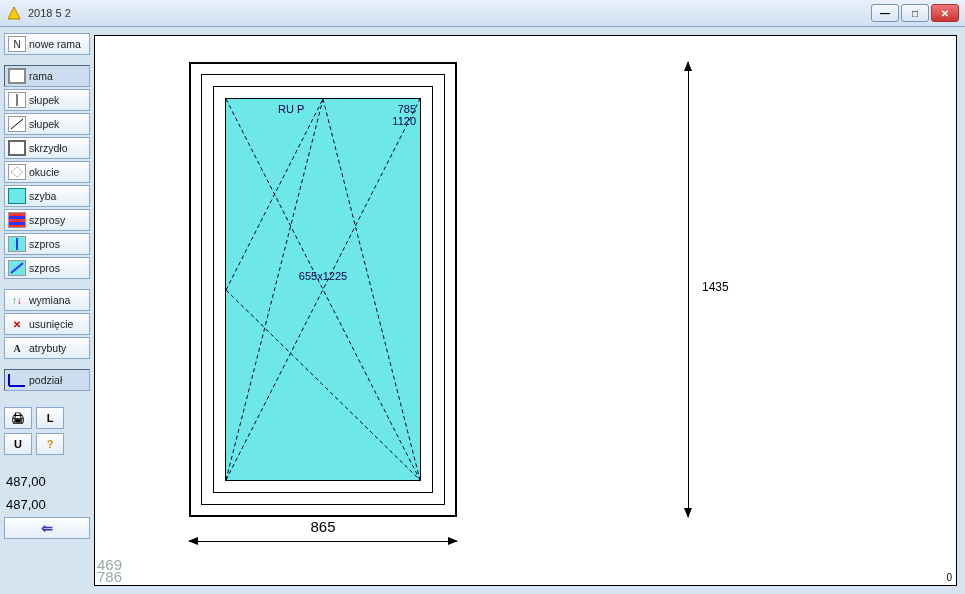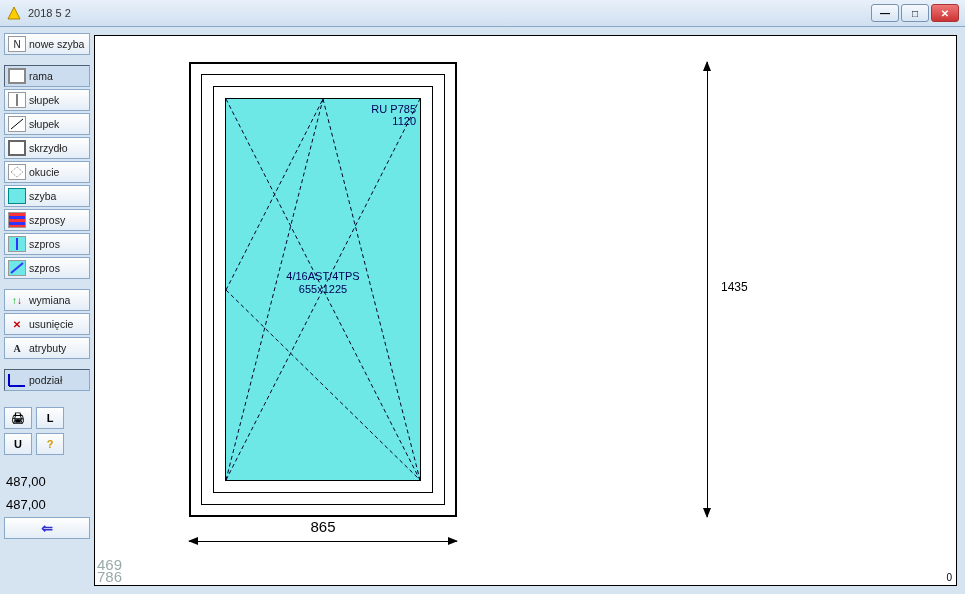--- a/index.html
+++ b/index.html
@@ -163,39 +163,39 @@
     left: 36px; top: 36px; right: 36px; bottom: 36px;
     background: #6ee7e7;
     border: 1px solid #000;
   }
   .glass-labels {
     position: absolute;
     left: 4px; top: 4px; right: 4px;
     color: #005;
     font-size: 11px;
   }
-  .glass-labels .row { display: flex; justify-content: flex-end; padding-left: 48px; }
+  .glass-labels .row { display: flex; justify-content: space-between; padding-left: 48px; }
   .glass-center {
     position: absolute;
     left: 0; right: 0; top: 45%;
     text-align: center;
     color: #005;
     font-size: 11px;
     line-height: 13px;
   }
   .opening-svg {
     position: absolute;
     inset: 0;
     width: 100%; height: 100%;
     pointer-events: none;
   }
 
   .dim-v {
     position: absolute;
-    left: 604px; top: 26px;
+    left: 585px; top: 26px;
     height: 455px;
     width: 70px;
   }
   .dim-v .line {
     position: absolute;
     left: 8px; top: 0; bottom: 0;
     width: 1px; background: #000;
   }
   .dim-v .arrow-t, .dim-v .arrow-b {
     position: absolute; left: 4px;
@@ -261,21 +261,21 @@
         </div>
     </div>
   </div>
 
   <div class="body-area">
 
     <div class="sidebar">
 
       <div class="tool-btn">
         <span class="tool-icon">N</span>
-        <span>nowe szyba</span>
+        <span>nowe rama</span>
       </div>
 
       <div class="spacer-sm"></div>
 
       <div class="tool-btn pressed">
         <span class="tool-icon" style="background:#fff;border:2px solid #888"></span>
         <span>rama</span>
       </div>
       <div class="tool-btn">
         <span class="tool-icon">
@@ -397,21 +397,20 @@
             <div class="row">
               <span>RU P</span>
               <span>785</span>
             </div>
             <div class="row">
               <span></span>
               <span>1120</span>
             </div>
           </div>
           <div class="glass-center">
-            <div>4/16AST/4TPS</div>
             <div>655x1225</div>
           </div>
           <svg class="opening-svg" viewBox="0 0 196 383" preserveAspectRatio="none">
             <line x1="0" y1="0" x2="196" y2="383" stroke="#003" stroke-dasharray="4,3"></line>
             <line x1="0" y1="383" x2="196" y2="0" stroke="#003" stroke-dasharray="4,3"></line>
             <line x1="0" y1="192" x2="98" y2="0" stroke="#003" stroke-dasharray="4,3"></line>
             <line x1="98" y1="0" x2="196" y2="383" stroke="#003" stroke-dasharray="4,3"></line>
             <line x1="0" y1="192" x2="196" y2="383" stroke="#003" stroke-dasharray="4,3"></line>
             <line x1="0" y1="383" x2="98" y2="0" stroke="#003" stroke-dasharray="4,3"></line>
           </svg>

